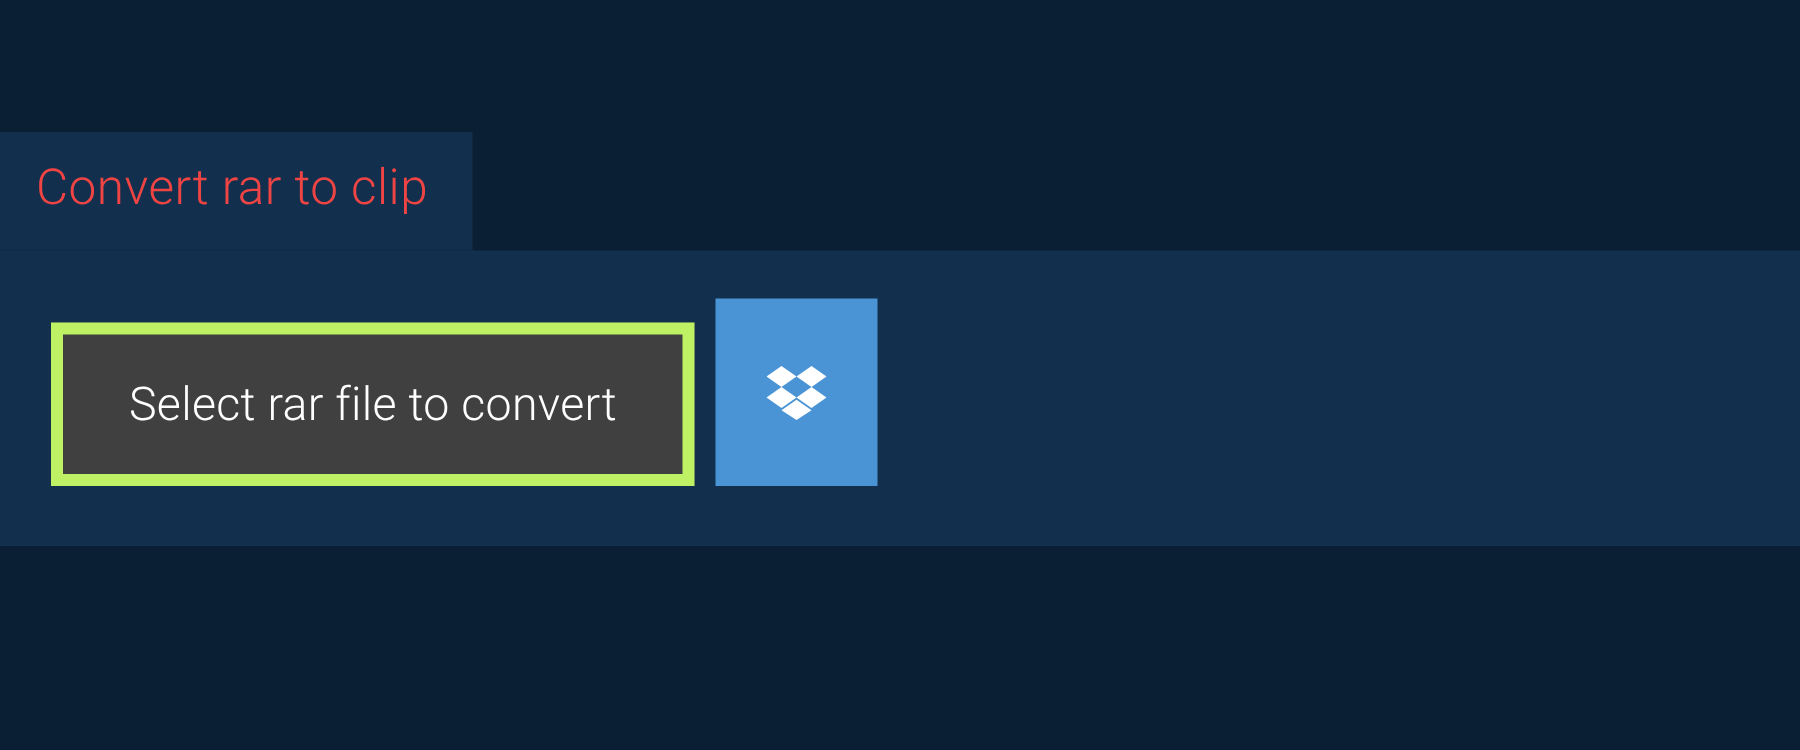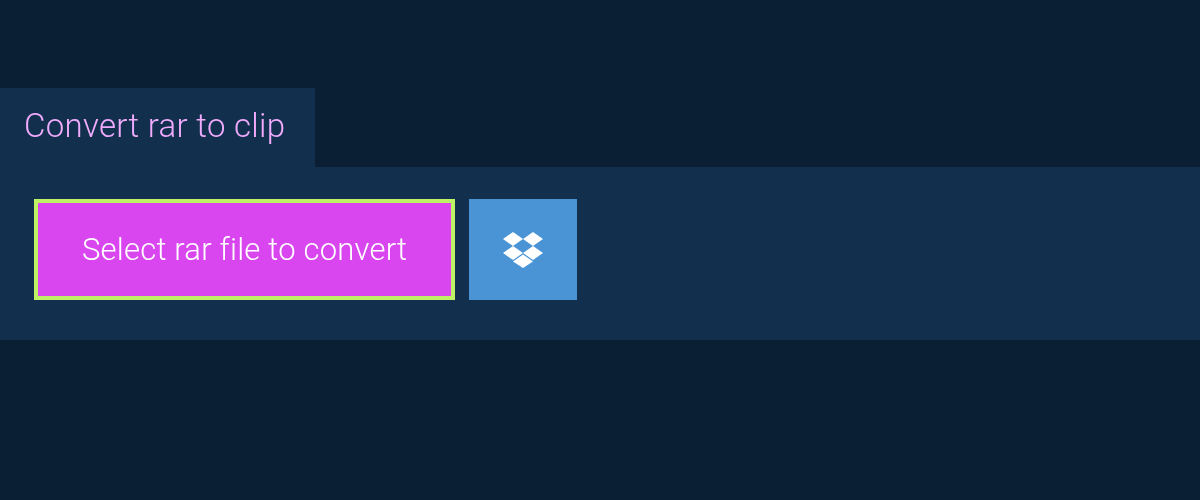--- a/index.html
+++ b/index.html
@@ -15,45 +15,46 @@
       overflow: hidden;
     }
     .tab-header {
       display: inline-block;
       background: #12304d;
       padding: 18px 30px 22px 24px;
       margin-top: 88px;
       margin-left: 0;
     }
     .tab-title {
-      color: #f0abfc;
+      color: #ef4444;
       font-size: 33px;
       font-weight: 300;
       letter-spacing: 0.3px;
     }
     .panel {
       background: #12304d;
       padding: 32px 34px 40px 34px;
       width: 100%;
     }
     .button-row {
       display: flex;
       gap: 14px;
       align-items: stretch;
     }
     .select-file-button {
-      background: #d946ef;
-      border: 4px solid #bef264;
+      background: #404040;
+      border: 8px solid #bef264;
       color: #ffffff;
       font-size: 31px;
       font-weight: 300;
       padding: 28px 44px;
       cursor: pointer;
       font-family: inherit;
       letter-spacing: 0.2px;
+      margin-top: 16px;
     }
     .dropbox-button {
       background: #4a94d6;
       border: none;
       width: 108px;
       display: flex;
       align-items: center;
       justify-content: center;
       cursor: pointer;
     }

